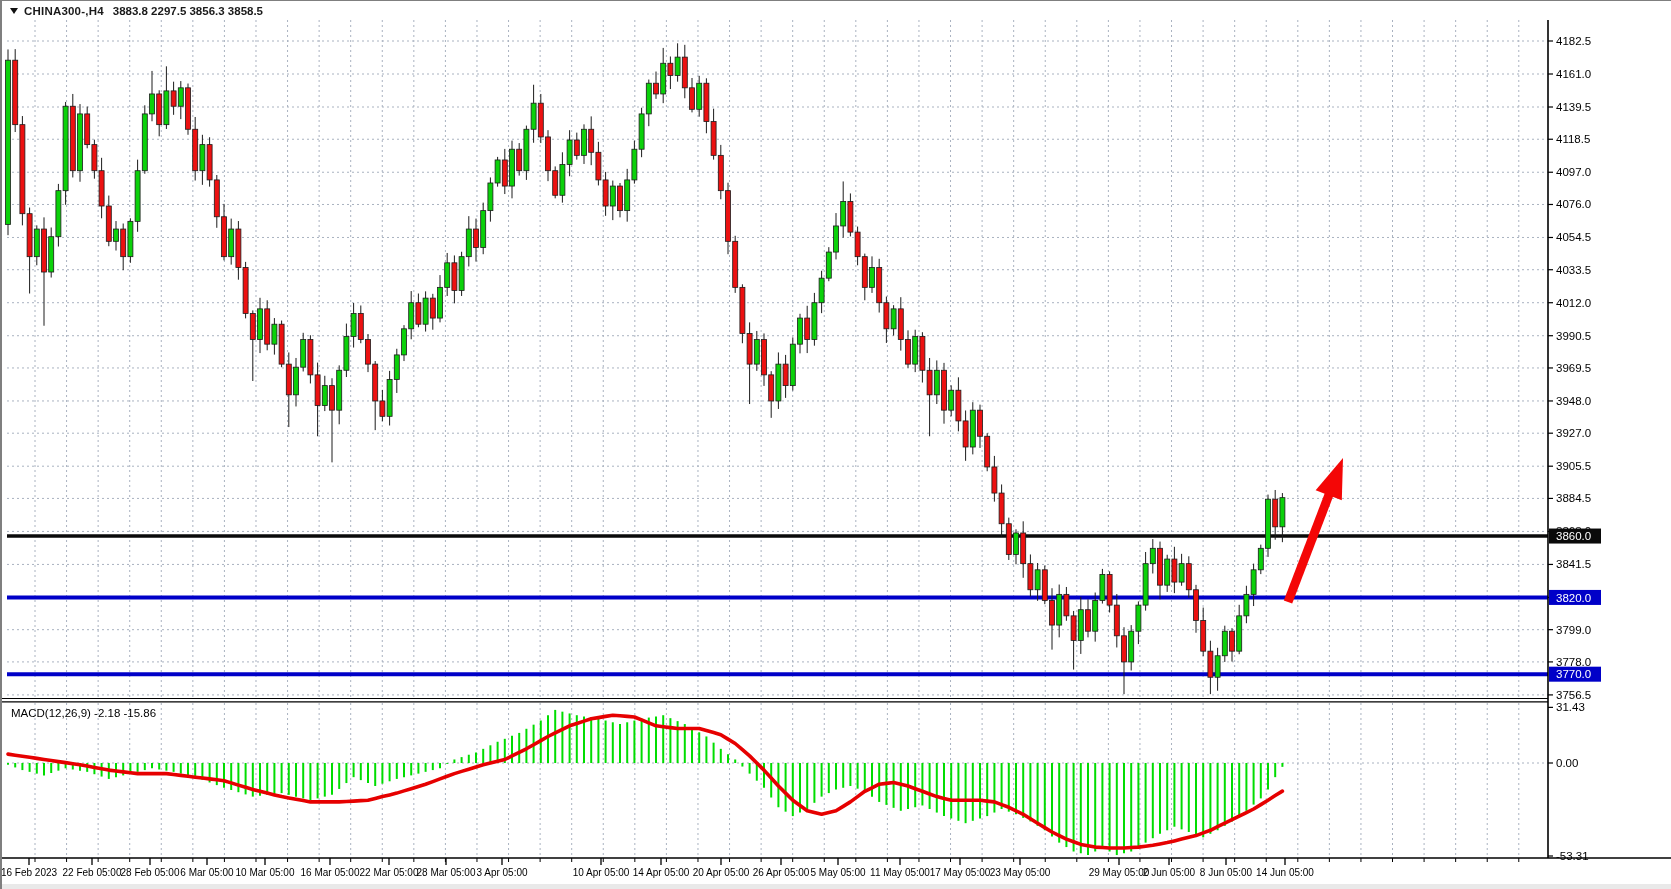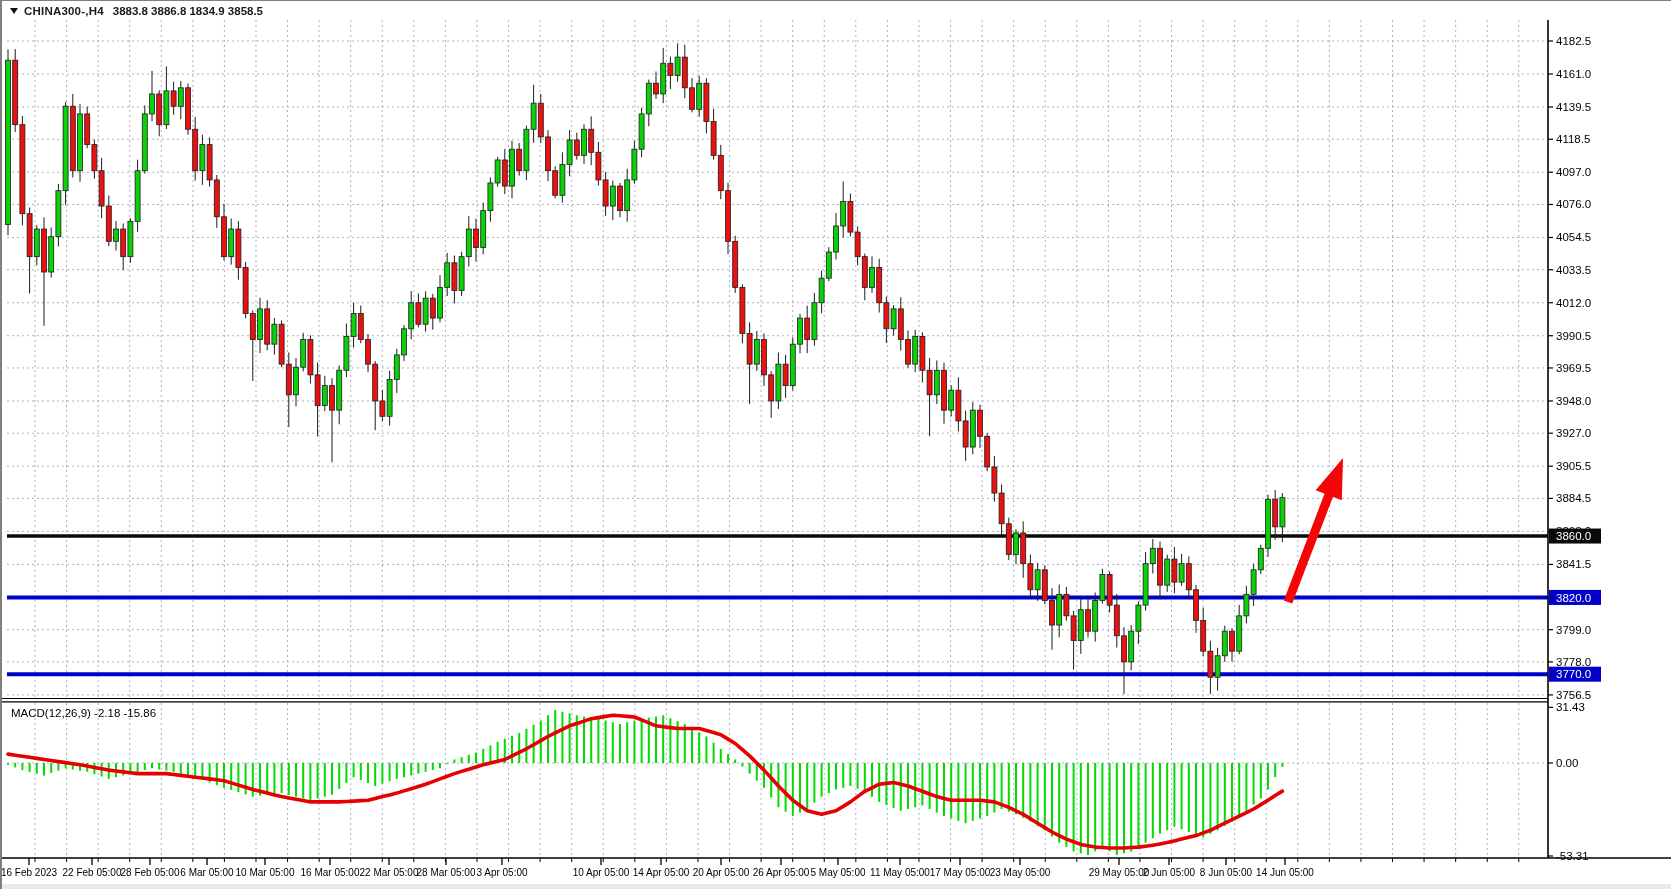--- a/index.html
+++ b/index.html
@@ -13,21 +13,21 @@
   #chart-area{position:absolute;left:0;top:0;width:1671px;height:889px;}
   svg text{font-family:"Liberation Sans",sans-serif;}
 </style>
 </head>
 <body>
 
 <div id="mt-window">
   <div id="title-bar">
     <span id="dd-icon"></span>
     <span id="title-sym">CHINA300-,H4</span>
-    <span id="title-ohlc">3883.8 3886.8 1834.9 3858.5</span>
+    <span id="title-ohlc">3883.8 2297.5 3856.3 3858.5</span>
   </div>
   <div id="chart-area">
     <svg id="cv" width="1671" height="889" xmlns="http://www.w3.org/2000/svg">
         <rect x="0" y="0" width="1671" height="889" fill="#ffffff"></rect>
         <g>
           <line x1="33" y1="19" x2="33" y2="697" stroke="#a9b2c0" stroke-width="1" stroke-dasharray="2 3"></line>
           <line x1="33" y1="702" x2="33" y2="856" stroke="#a9b2c0" stroke-width="1" stroke-dasharray="2 3"></line>
           <line x1="64.57" y1="19" x2="64.57" y2="697" stroke="#a9b2c0" stroke-width="1" stroke-dasharray="2 3"></line>
           <line x1="64.57" y1="702" x2="64.57" y2="856" stroke="#a9b2c0" stroke-width="1" stroke-dasharray="2 3"></line>
           <line x1="96.13999999999999" y1="19" x2="96.13999999999999" y2="697" stroke="#a9b2c0" stroke-width="1" stroke-dasharray="2 3"></line>

